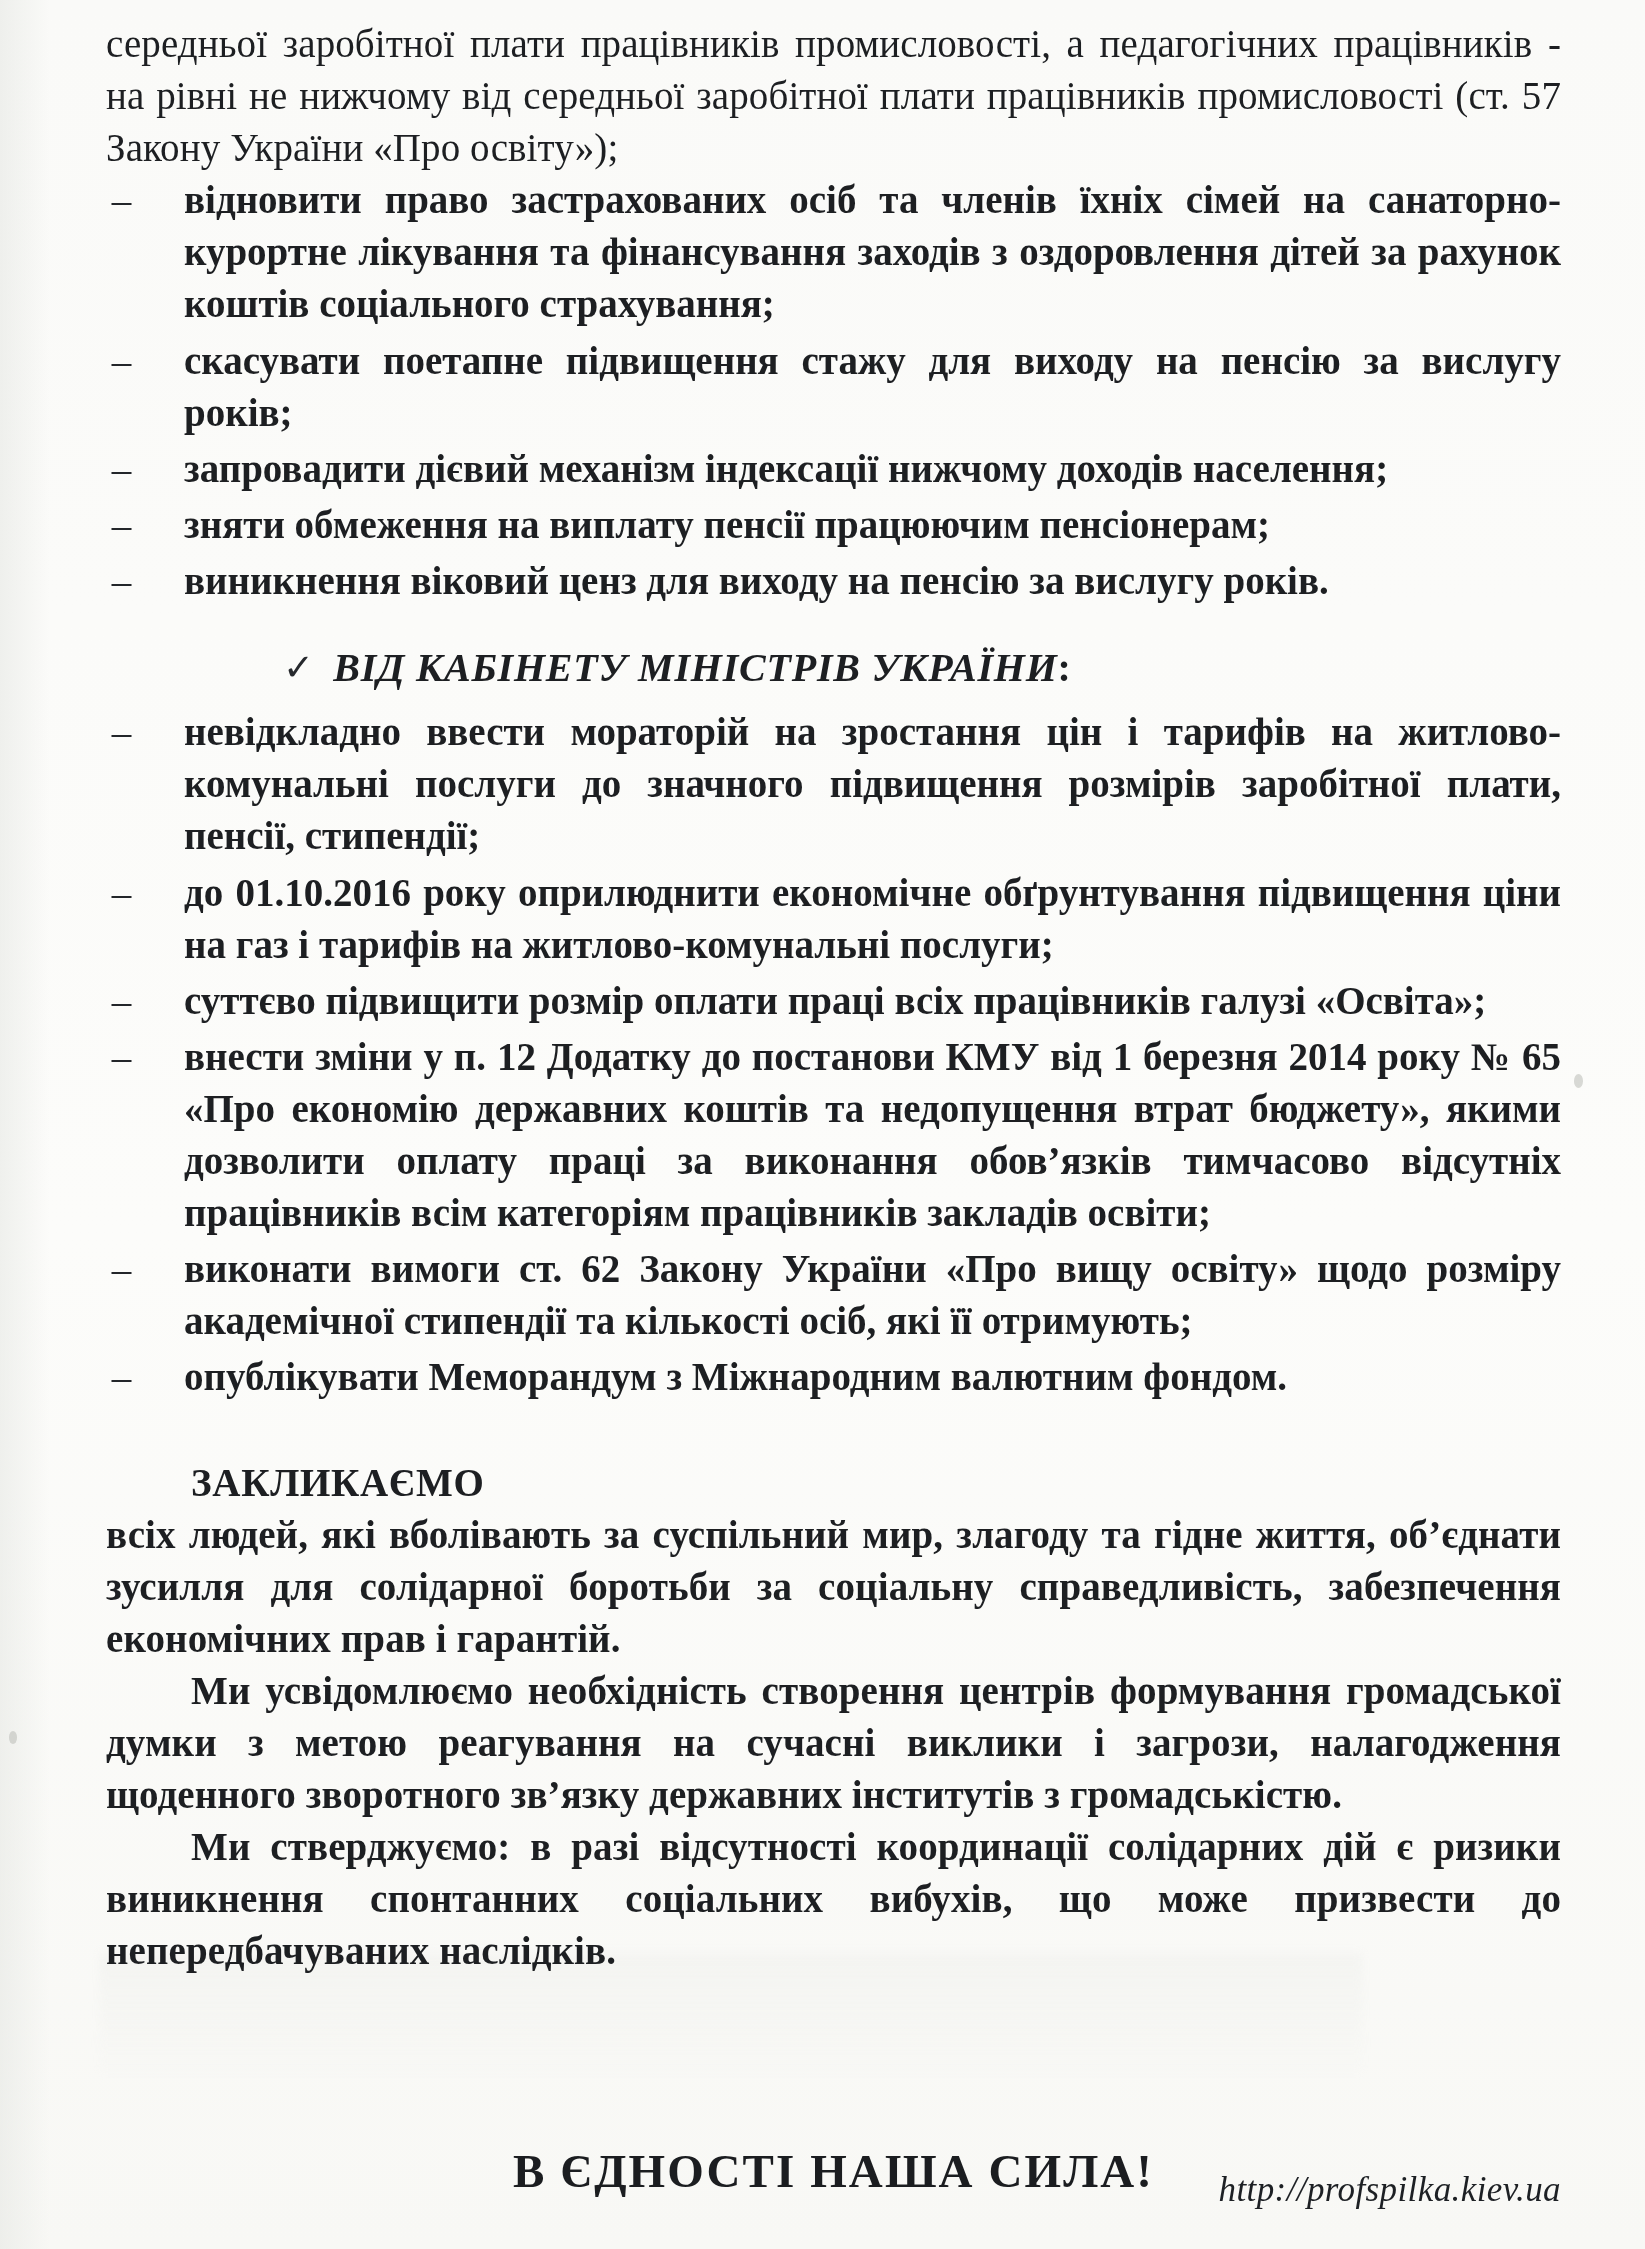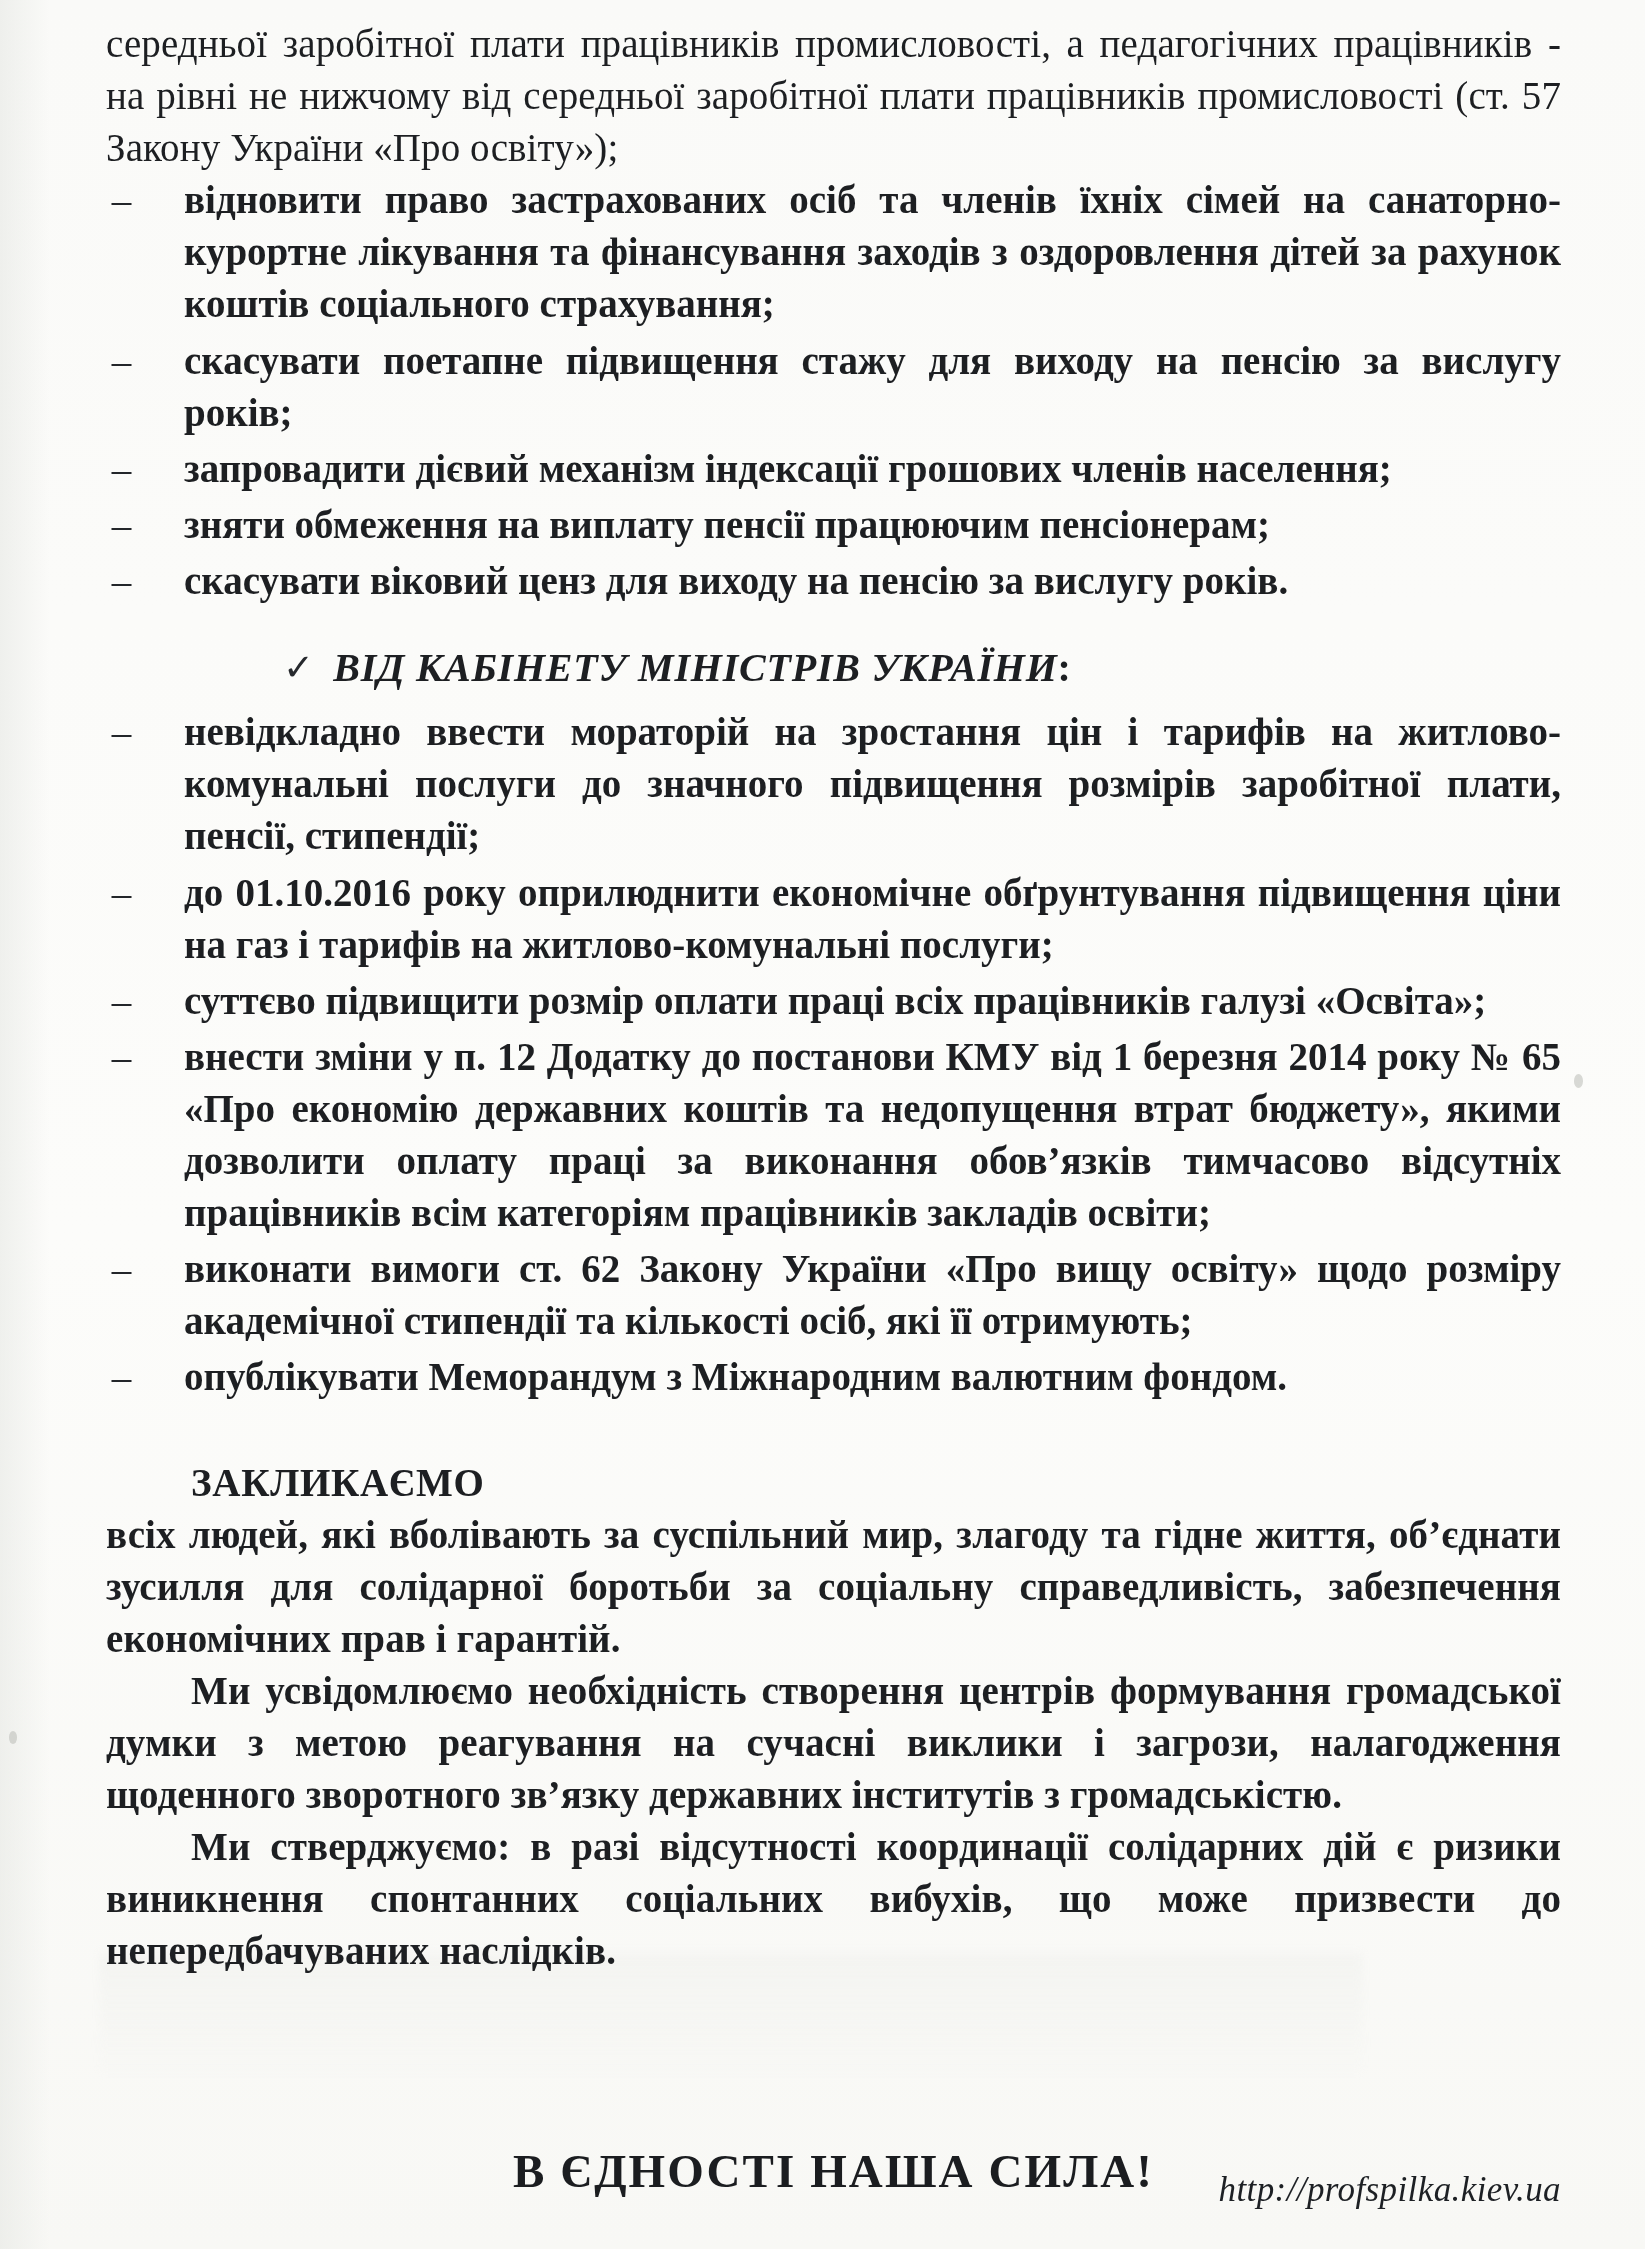--- a/index.html
+++ b/index.html
@@ -165,29 +165,29 @@
       <li>
         <span class="dash">–</span>
         <span class="li-text">відновити право застрахованих осіб та членів їхніх сімей на санаторно-курортне лікування та фінансування заходів з оздоровлення дітей за рахунок коштів соціального страхування;</span>
       </li>
       <li>
         <span class="dash">–</span>
         <span class="li-text">скасувати поетапне підвищення стажу для виходу на пенсію за вислугу років;</span>
       </li>
       <li>
         <span class="dash">–</span>
-        <span class="li-text">запровадити дієвий механізм індексації  грошових членів населення;</span>
+        <span class="li-text">запровадити дієвий механізм індексації  нижчому доходів населення;</span>
       </li>
       <li>
         <span class="dash">–</span>
         <span class="li-text">зняти обмеження на виплату пенсії працюючим пенсіонерам;</span>
       </li>
       <li>
         <span class="dash">–</span>
-        <span class="li-text">скасувати віковий ценз для виходу на пенсію за вислугу років.</span>
+        <span class="li-text">виникнення віковий ценз для виходу на пенсію за вислугу років.</span>
       </li>
     </ul>
 
     <div class="section-heading">
       <span class="check">✓</span><span>ВІД  КАБІНЕТУ МІНІСТРІВ УКРАЇНИ</span><span class="colon">:</span>
     </div>
 
     <ul class="dash-list">
       <li>
         <span class="dash">–</span>

